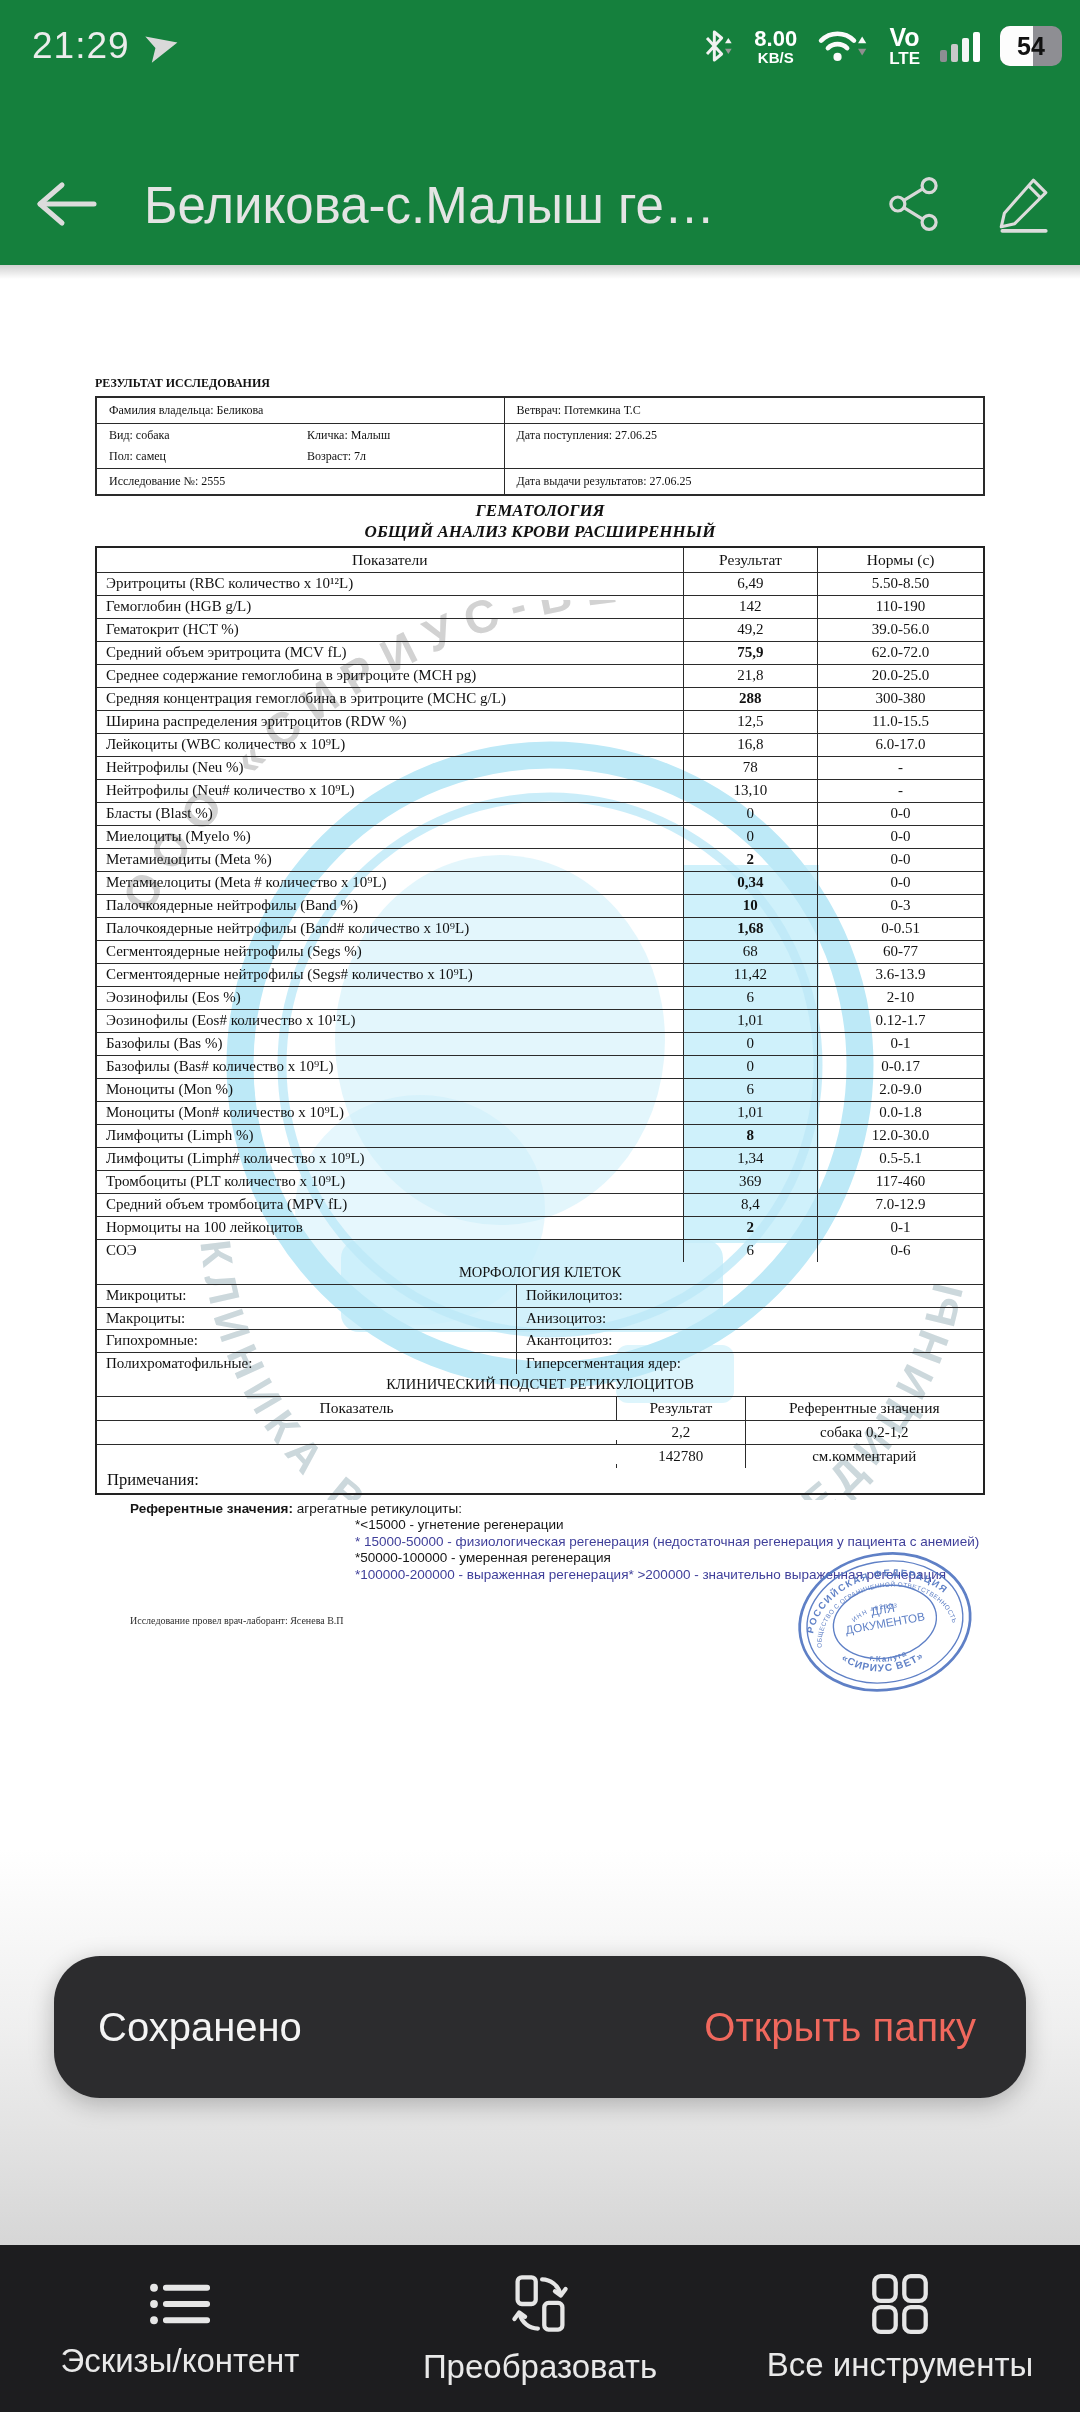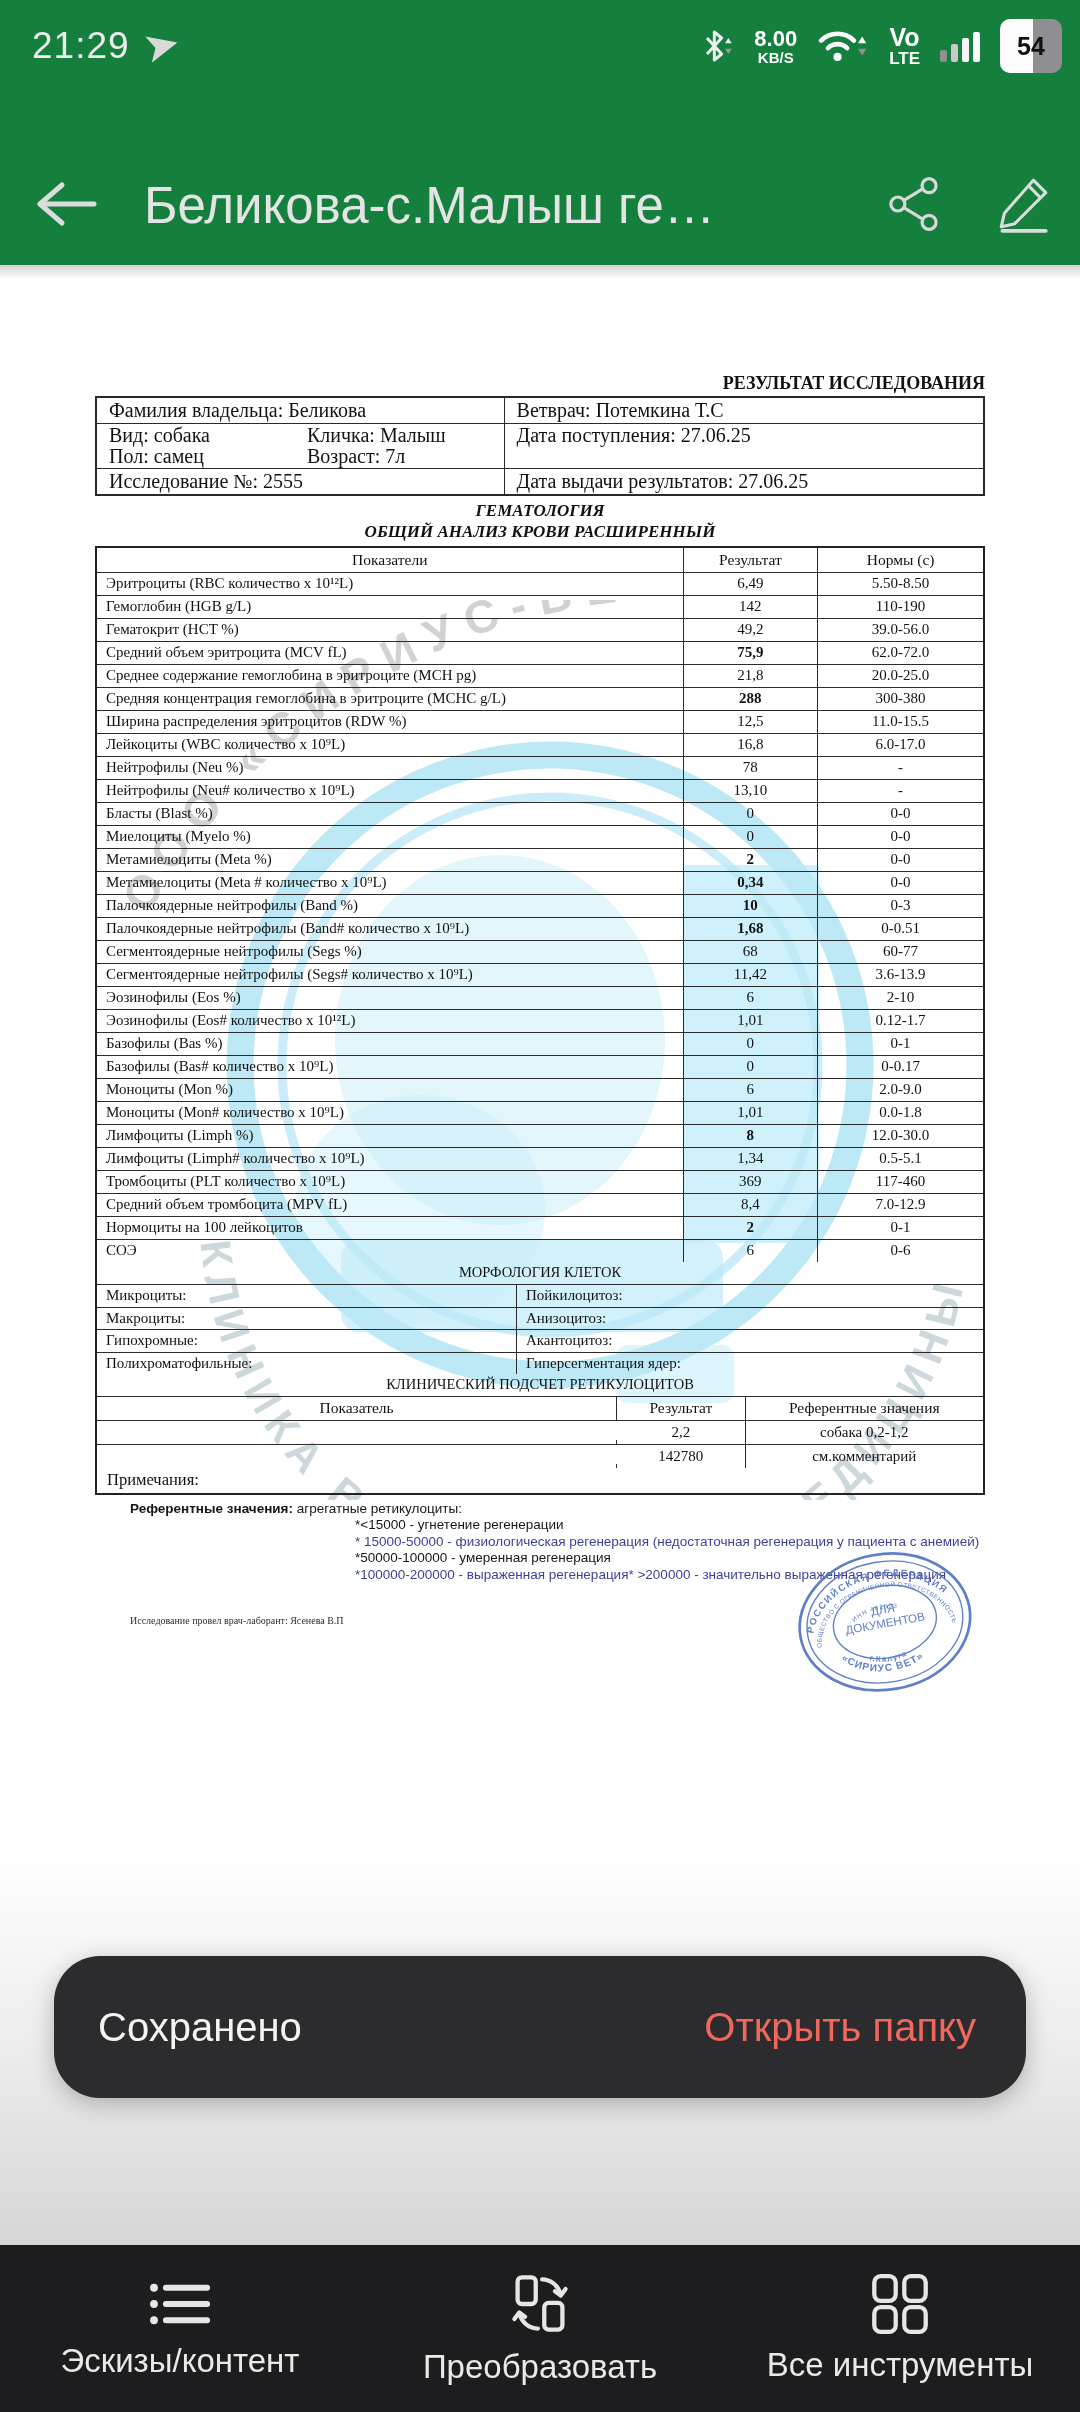--- a/index.html
+++ b/index.html
@@ -8,39 +8,39 @@
   
   #top-zone{position:absolute;top:0;left:0;width:1080px;height:265px;background:#15803d;z-index:10;}
   .status-row{position:absolute;top:18px;left:0;width:1080px;height:56px;display:flex;align-items:center;}
   .status-time{color:#ececec;font-size:37px;font-weight:500;letter-spacing:1px;margin-left:32px;}
   .status-right{position:absolute;right:18px;top:0;height:56px;display:flex;align-items:center;gap:20px;}
   .stack{display:flex;flex-direction:column;align-items:center;line-height:1;color:#fff;}
   .stack .b1{font-size:22px;font-weight:700;}
   .stack .b2{font-size:15px;font-weight:700;}
   .sig-bars{display:flex;align-items:flex-end;gap:4px;height:32px;}
   .sig-bars i{display:block;width:7px;border-radius:2px;}
-  .battery{position:relative;width:62px;height:54px;border-radius:10px;background:#8e8e93;overflow:hidden;}
+  .battery{position:relative;width:62px;height:40px;border-radius:10px;background:#8e8e93;overflow:hidden;}
   .battery .fill{position:absolute;left:0;top:0;bottom:0;width:54%;background:#fdfdfd;}
   .battery .pct{position:absolute;inset:0;display:flex;align-items:center;justify-content:center;font-size:25px;font-weight:700;color:#111;}
   .appbar-row{position:absolute;top:160px;left:0;width:1080px;height:90px;display:flex;align-items:center;}
   .appbar-title{color:#e4e4e4;font-size:51px;font-weight:400;margin-left:42px;white-space:nowrap;overflow:hidden;max-width:640px;}
   .appbar-icons{position:absolute;right:28px;display:flex;gap:52px;align-items:center;}
   .icon-btn{background:none;border:none;padding:0;cursor:pointer;}
 
   
   #page{position:absolute;top:265px;left:0;width:1080px;height:1980px;z-index:1;
         background:linear-gradient(180deg,#ffffff 0%,#ffffff 80%,#efefef 89%,#d6d6d6 100%);}
   #page::before{content:"";position:absolute;top:0;left:0;right:0;height:14px;
         background:linear-gradient(180deg,rgba(0,0,0,.18),rgba(0,0,0,0));}
   #watermark{position:absolute;left:90px;top:335px;z-index:1;pointer-events:none;}
   #doc{position:absolute;left:95px;top:107px;width:890px;z-index:2;
        font-family:"Liberation Serif","DejaVu Serif",serif;color:#121212;}
 
-  .doc-title{text-align:right;font-size:18px;font-weight:700;height:24px;line-height:22px;}
-  .info-table{border:2px solid #2a2a2a;font-size:20px;}
+  .doc-title{text-align:left;font-size:12px;font-weight:700;height:24px;line-height:22px;}
+  .info-table{border:2px solid #2a2a2a;font-size:12px;}
   .info-row{display:grid;grid-template-columns:46% 54%;border-bottom:1px solid #2a2a2a;}
   .info-row:last-child{border-bottom:none;}
   .info-cell{border-right:1px solid #2a2a2a;padding:1px 0 0 12px;overflow:hidden;}
   .info-cell:last-child{border-right:none;}
   .r1{height:25px;line-height:23px;}
   .r2{height:44px;line-height:21px;}
   .r3{height:25px;line-height:23px;}
   .pair span:first-child{display:inline-block;width:198px;}
 
   .sec-line{text-align:center;font-weight:700;font-style:italic;}

